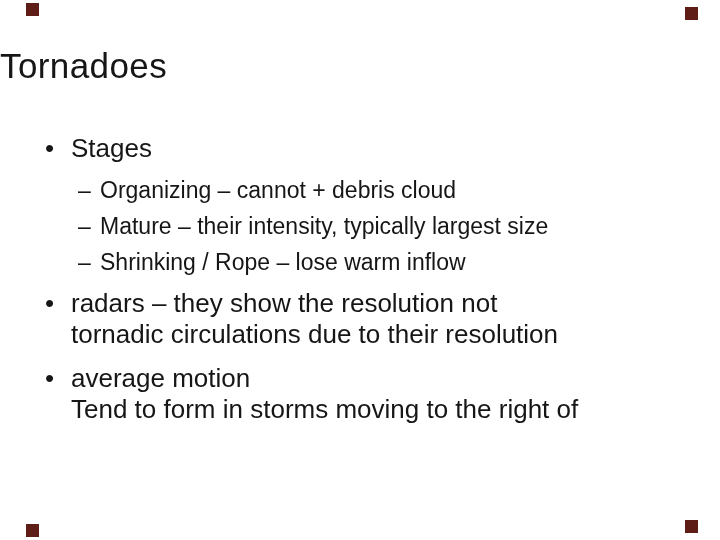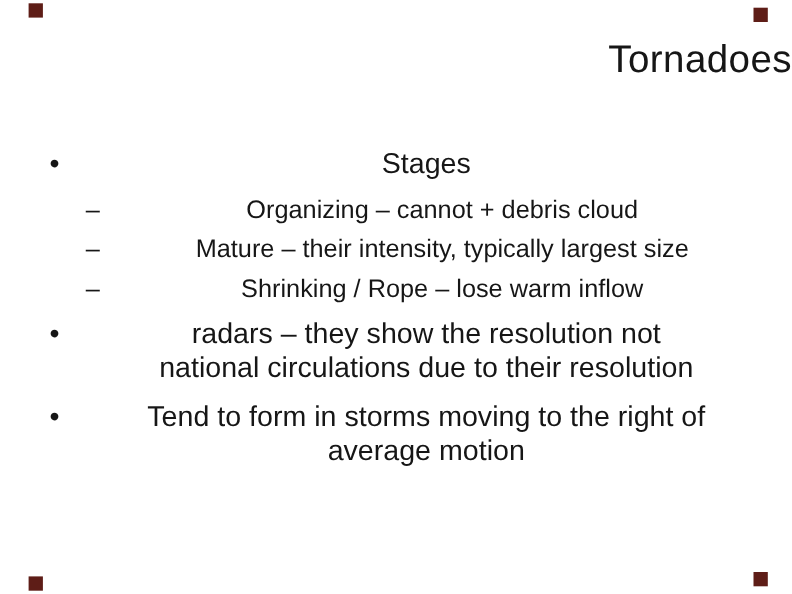--- a/index.html
+++ b/index.html
@@ -7,34 +7,34 @@
     width:720px; height:540px;
     background:#ffffff;
     font-family:"Liberation Sans","DejaVu Sans",sans-serif;
     overflow:hidden; position:relative;
   }
   .slide {
     position:absolute; left:0; top:0; width:720px; height:540px;
     background:#ffffff; color:#161616;
   }
   .title {
-    position:absolute; left:0; right:0; top:34px;
-    text-align:right;
+    position:absolute; left:0; right:0; top:46px;
+    text-align:left;
     font-size:35px; line-height:39px;
     letter-spacing:0.4px;
     white-space:nowrap;
   }
   .body {
     position:absolute; left:44px; top:133px; width:660px;
   }
   .row { display:flex; align-items:flex-start; }
   .l1 { font-size:26px; line-height:31px; }
   .l1 .mk { width:26px; flex:none; padding-left:1px; }
   .tx { flex:1; min-width:0; }
-  .line { white-space:nowrap;text-align:center; }
+  .line { white-space:nowrap; }
   .sub {
     margin-top:8px; margin-left:34px;
     font-size:23px; line-height:36px;
   }
   .sub .mk { width:22px; flex:none; }
   .p3 { margin-top:8px; }
   .p4 { margin-top:13px; }
   .corner {
     position:absolute; width:13px; height:13px;
   }
@@ -82,26 +82,26 @@
         <div class="tx">
           <div class="line">Shrinking / Rope – lose warm inflow</div>
         </div>
       </div>
     </div>
 
     <div class="row l1 p3">
       <span class="mk">•</span>
       <div class="tx">
         <div class="line">radars – they show the resolution not</div>
-        <div class="line">national circulations due to their resolution</div>
+        <div class="line">tornadic circulations due to their resolution</div>
       </div>
     </div>
 
     <div class="row l1 p4">
       <span class="mk">•</span>
       <div class="tx">
+        <div class="line">average motion</div>
         <div class="line">Tend to form in storms moving to the right of</div>
-        <div class="line">average motion</div>
       </div>
     </div>
 
   </div>
 </div>
 
 </body></html>

